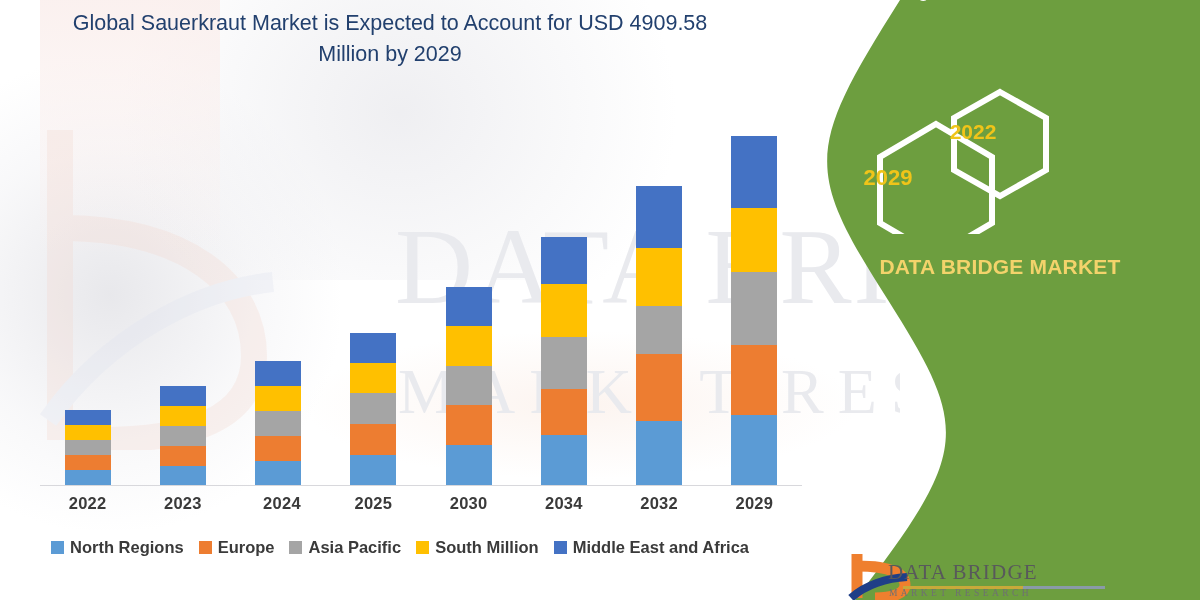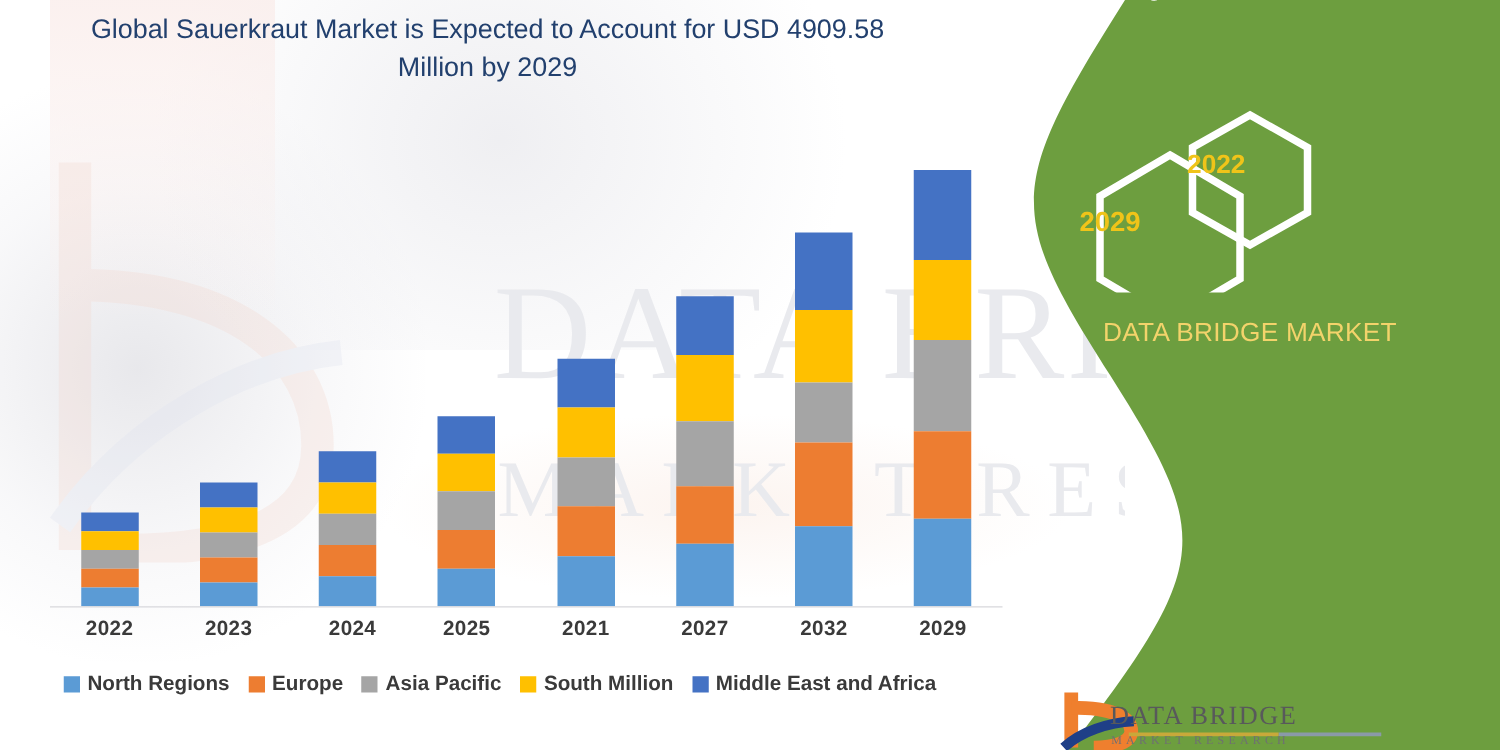--- a/index.html
+++ b/index.html
@@ -108,21 +108,21 @@
 
   #hex-wrap{ position:absolute; left:0; top:84px; width:400px; height:150px; }
   .hex-label{
     position:absolute; color:#f0c419; font-weight:700; text-align:center;
   }
   #hex-2029-label{ left:28px; top:165px; width:120px; font-size:22px; }
   #hex-2022-label{ left:118px; top:120px; width:110px; font-size:21px; }
 
   #brand-text{
     position:absolute; left:10px; top:252px; width:380px; text-align:center;
-    color:#f3d36b; font-size:21px; line-height:1.4; font-weight:400;
+    color:#f3d36b; font-size:21px; line-height:1.4; font-weight:700;
     letter-spacing:.2px;
   }
 
   
   #logo{
     position:absolute; left:845px; top:552px; width:330px; height:48px;
   }
   #logo-text{
     position:absolute; left:888px; top:560px; color:#58595b;
     font-family:"Liberation Serif", serif; font-size:21px; letter-spacing:1.2px;
@@ -226,22 +226,22 @@
           <div class="seg" style="height: 70px; background: rgb(91, 155, 213);"></div>
         </div>
       </div>
     </div>
   <div id="axis-line"></div>
   <div id="xticks">
       <div class="xtick" style="left: 47.625px;">2022</div>
       <div class="xtick" style="left: 142.875px;">2023</div>
       <div class="xtick" style="left: 242px;">2024</div>
       <div class="xtick" style="left: 333.375px;">2025</div>
-      <div class="xtick" style="left: 428.625px;">2021</div>
-      <div class="xtick" style="left: 523.875px;">2027</div>
+      <div class="xtick" style="left: 428.625px;">2030</div>
+      <div class="xtick" style="left: 523.875px;">2034</div>
       <div class="xtick" style="left: 619.125px;">2032</div>
       <div class="xtick" style="left: 714.375px;">2029</div>
     </div>
   <div id="legend">
       <div class="legend-item">
         <span class="legend-swatch" style="background: rgb(91, 155, 213);"></span>
         <span class="legend-label">North Regions</span>
       </div>
       <div class="legend-item">
         <span class="legend-swatch" style="background: rgb(237, 125, 49);"></span>

